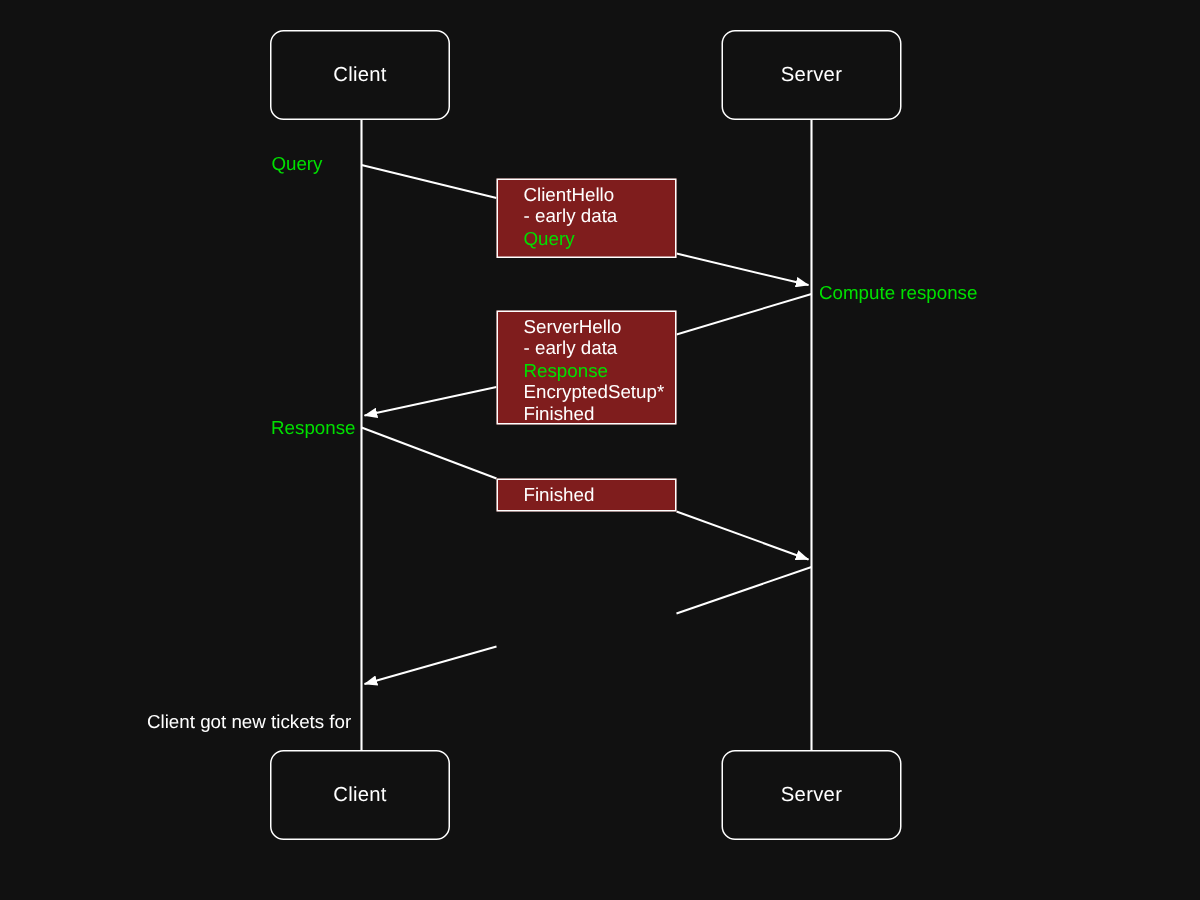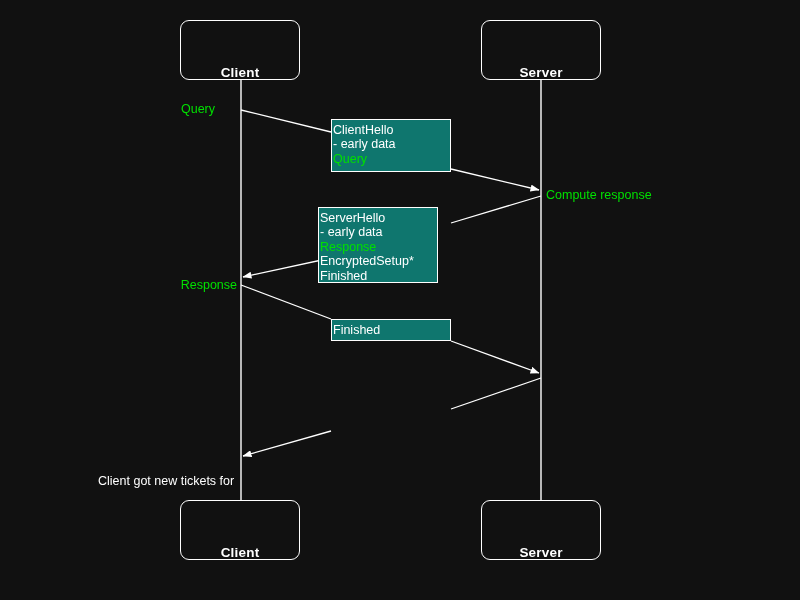--- a/index.html
+++ b/index.html
@@ -22,37 +22,36 @@
     width: 800px;
     height: 600px;
     pointer-events: none;
   }
   .actor-box {
     position: absolute;
     border: 1.4px solid #ffffff;
     border-radius: 9px;
     background: #111111;
     display: flex;
-    align-items: flex-end;
+    align-items: center;
     justify-content: center;
     box-sizing: border-box;
-    font-weight: bold;
   }
   .actor-label {
     color: #ffffff;
     font-size: 13.5px;
     line-height: 1;
     letter-spacing: .2px;
   }
   .msg-box {
     position: absolute;
     border: 1.3px solid #ffffff;
-    background: #0f766e;
+    background: #7f1d1d;
     box-sizing: border-box;
-    padding: 3px 4px 3px 1px;
+    padding: 3px 4px 3px 17px;
   }
   .msg-line {
     color: #ffffff;
     font-size: 12.5px;
     line-height: 14.4px;
     white-space: pre;
   }
   .msg-line.green { color: #00e000; }
   .side-note {
     position: absolute;
@@ -105,21 +104,21 @@
   <div class="actor-box" style="left:481px; top:500px; width:120px; height:60px;">
     <span class="actor-label">Server</span>
   </div>
 
   <div class="msg-box" style="left:331px; top:119px; width:120px; height:53px;">
     <div class="msg-line">ClientHello</div>
     <div class="msg-line">- early data</div>
     <div class="msg-line green">Query</div>
   </div>
 
-  <div class="msg-box" style="left:318px; top:207px; width:120px; height:76px;">
+  <div class="msg-box" style="left:331px; top:207px; width:120px; height:76px;">
     <div class="msg-line">ServerHello</div>
     <div class="msg-line">- early data</div>
     <div class="msg-line green">Response</div>
     <div class="msg-line">EncryptedSetup*</div>
     <div class="msg-line">Finished</div>
   </div>
 
   <div class="msg-box" style="left:331px; top:319px; width:120px; height:22px;">
     <div class="msg-line">Finished</div>
   </div>

